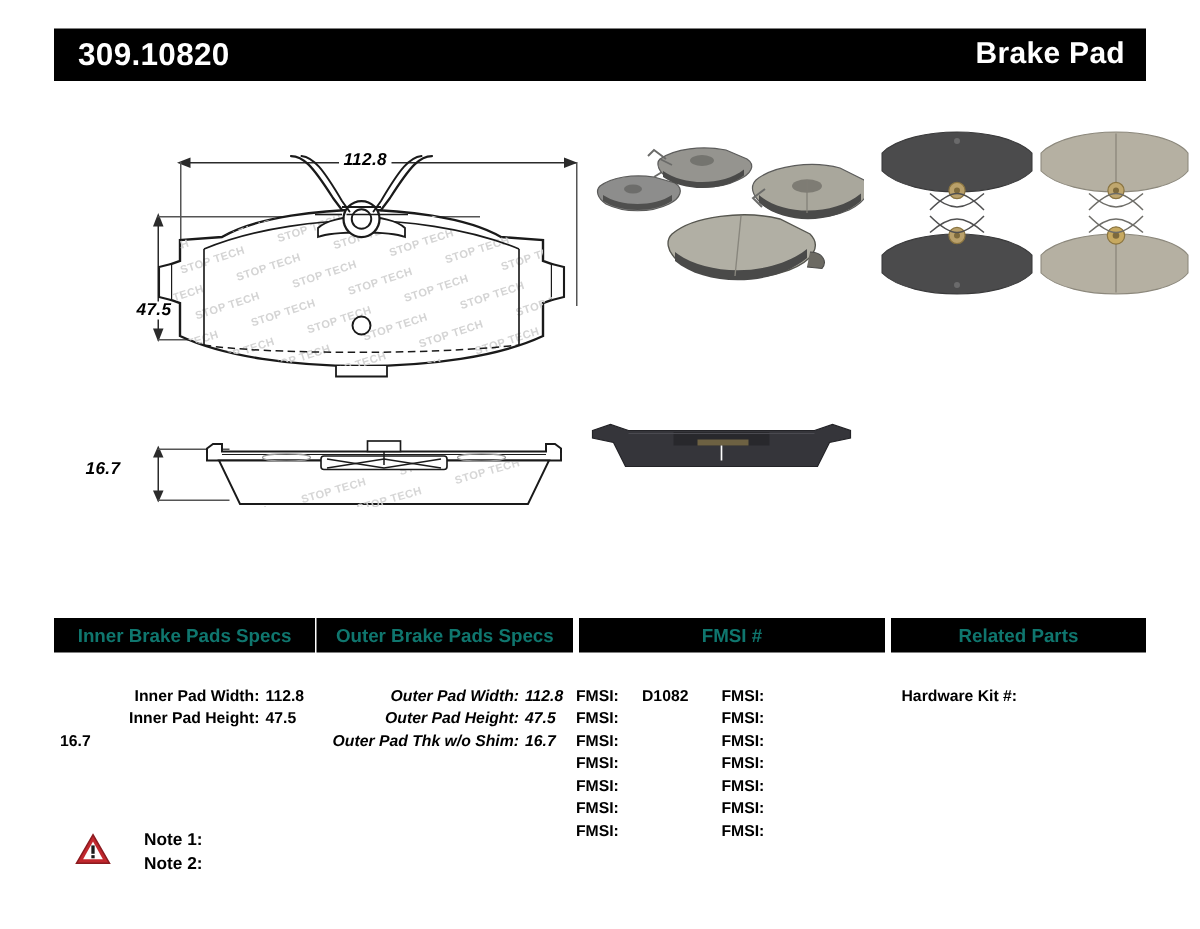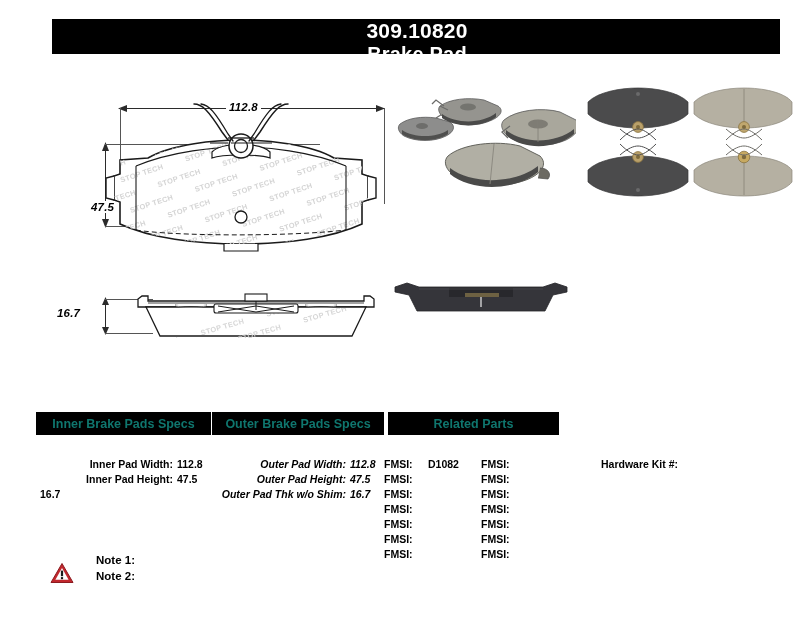--- a/index.html
+++ b/index.html
@@ -5,25 +5,24 @@
   html,body{margin:0;padding:0;}
   body{
     width:800px;height:619px;background:#ffffff;
     font-family:"Liberation Sans", sans-serif;
     color:#000;overflow:hidden;position:relative;
   }
   .sheet{position:relative;width:800px;height:619px;}
 
   
   .header-bar{
-    position:absolute;left:52px;top:19px;width:728px;height:35px;
+    position:absolute;left:36px;top:19px;width:728px;height:35px;
     background:#000;color:#fff;display:flex;align-items:center;
     justify-content:space-between;box-sizing:border-box;
     padding:0 14px 0 16px;
-    flex-direction:column;
   }
   .header-bar .part-no{font-size:21px;font-weight:bold;letter-spacing:.2px;}
   .header-bar .part-type{font-size:20px;font-weight:bold;letter-spacing:.2px;}
 
   
   .drawing-area{position:absolute;left:36px;top:66px;width:728px;height:310px;}
 
   .dim-label{
     position:absolute;font-size:11.5px;font-weight:bold;font-style:italic;
     letter-spacing:.2px;background:#fff;padding:0 3px;white-space:nowrap;
@@ -77,21 +76,21 @@
   }
   .fmsi-row .lbl{width:36px;text-align:left;}
   .fmsi-row .val{padding-left:8px;}
 
   .related-row{
     font-size:10.5px;font-weight:bold;line-height:15px;height:15px;
     white-space:nowrap;padding-left:8px;
   }
 
   
-  .notes{position:absolute;left:50px;top:552px;display:flex;align-items:flex-end;}
+  .notes{position:absolute;left:50px;top:552px;display:flex;align-items:flex-start;}
   .warn-icon{width:24px;height:22px;margin-top:3px;}
   .note-list{margin-left:22px;}
   .note-line{font-size:11.5px;font-weight:bold;line-height:16px;white-space:nowrap;}
 </style>
 </head>
 <body>
 
 <div class="sheet">
 
   <div class="header-bar">
@@ -348,20 +347,21 @@
       <path d="M28,16 L152,16" fill="none" stroke="#4a4a50" stroke-width=".7"></path>
     </svg>
 
   </div>
 
   <div class="spec-table">
 
     <div class="thead">
       <div class="th th-inner">Inner Brake Pads Specs</div>
       <div class="th th-outer">Outer Brake Pads Specs</div>
+      <div class="th th-fmsi">FMSI #</div>
       <div class="th th-related">Related Parts</div>
     </div>
 
     <div class="tbody">
 
       <div class="col-inner">
         <div class="spec-row">
           <span class="lbl">Inner Pad Width:</span>
           <span class="val">112.8</span>
         </div>

